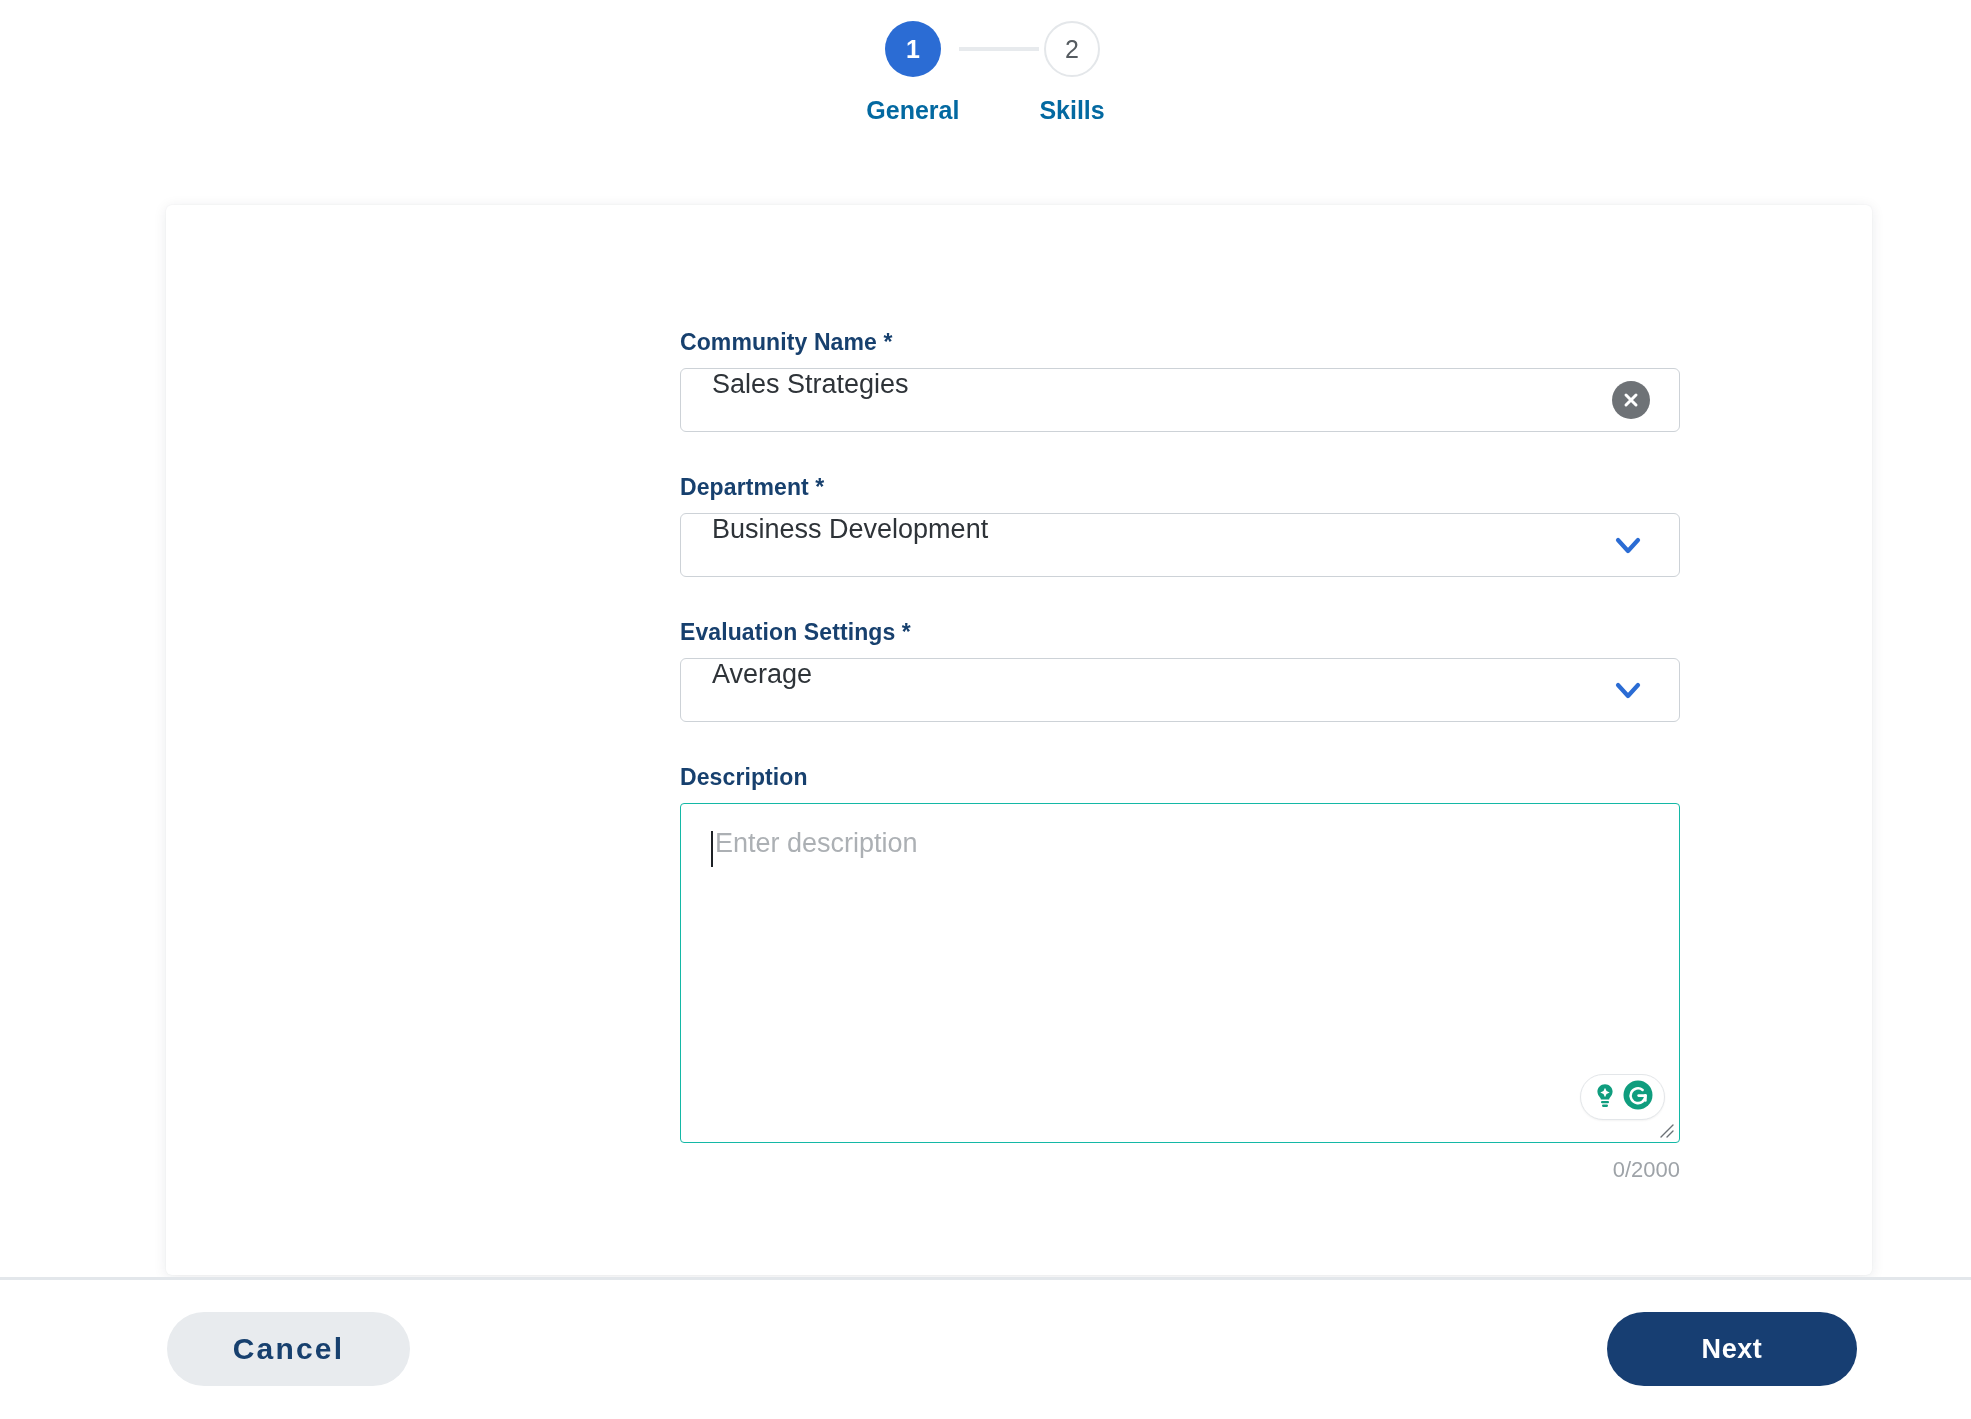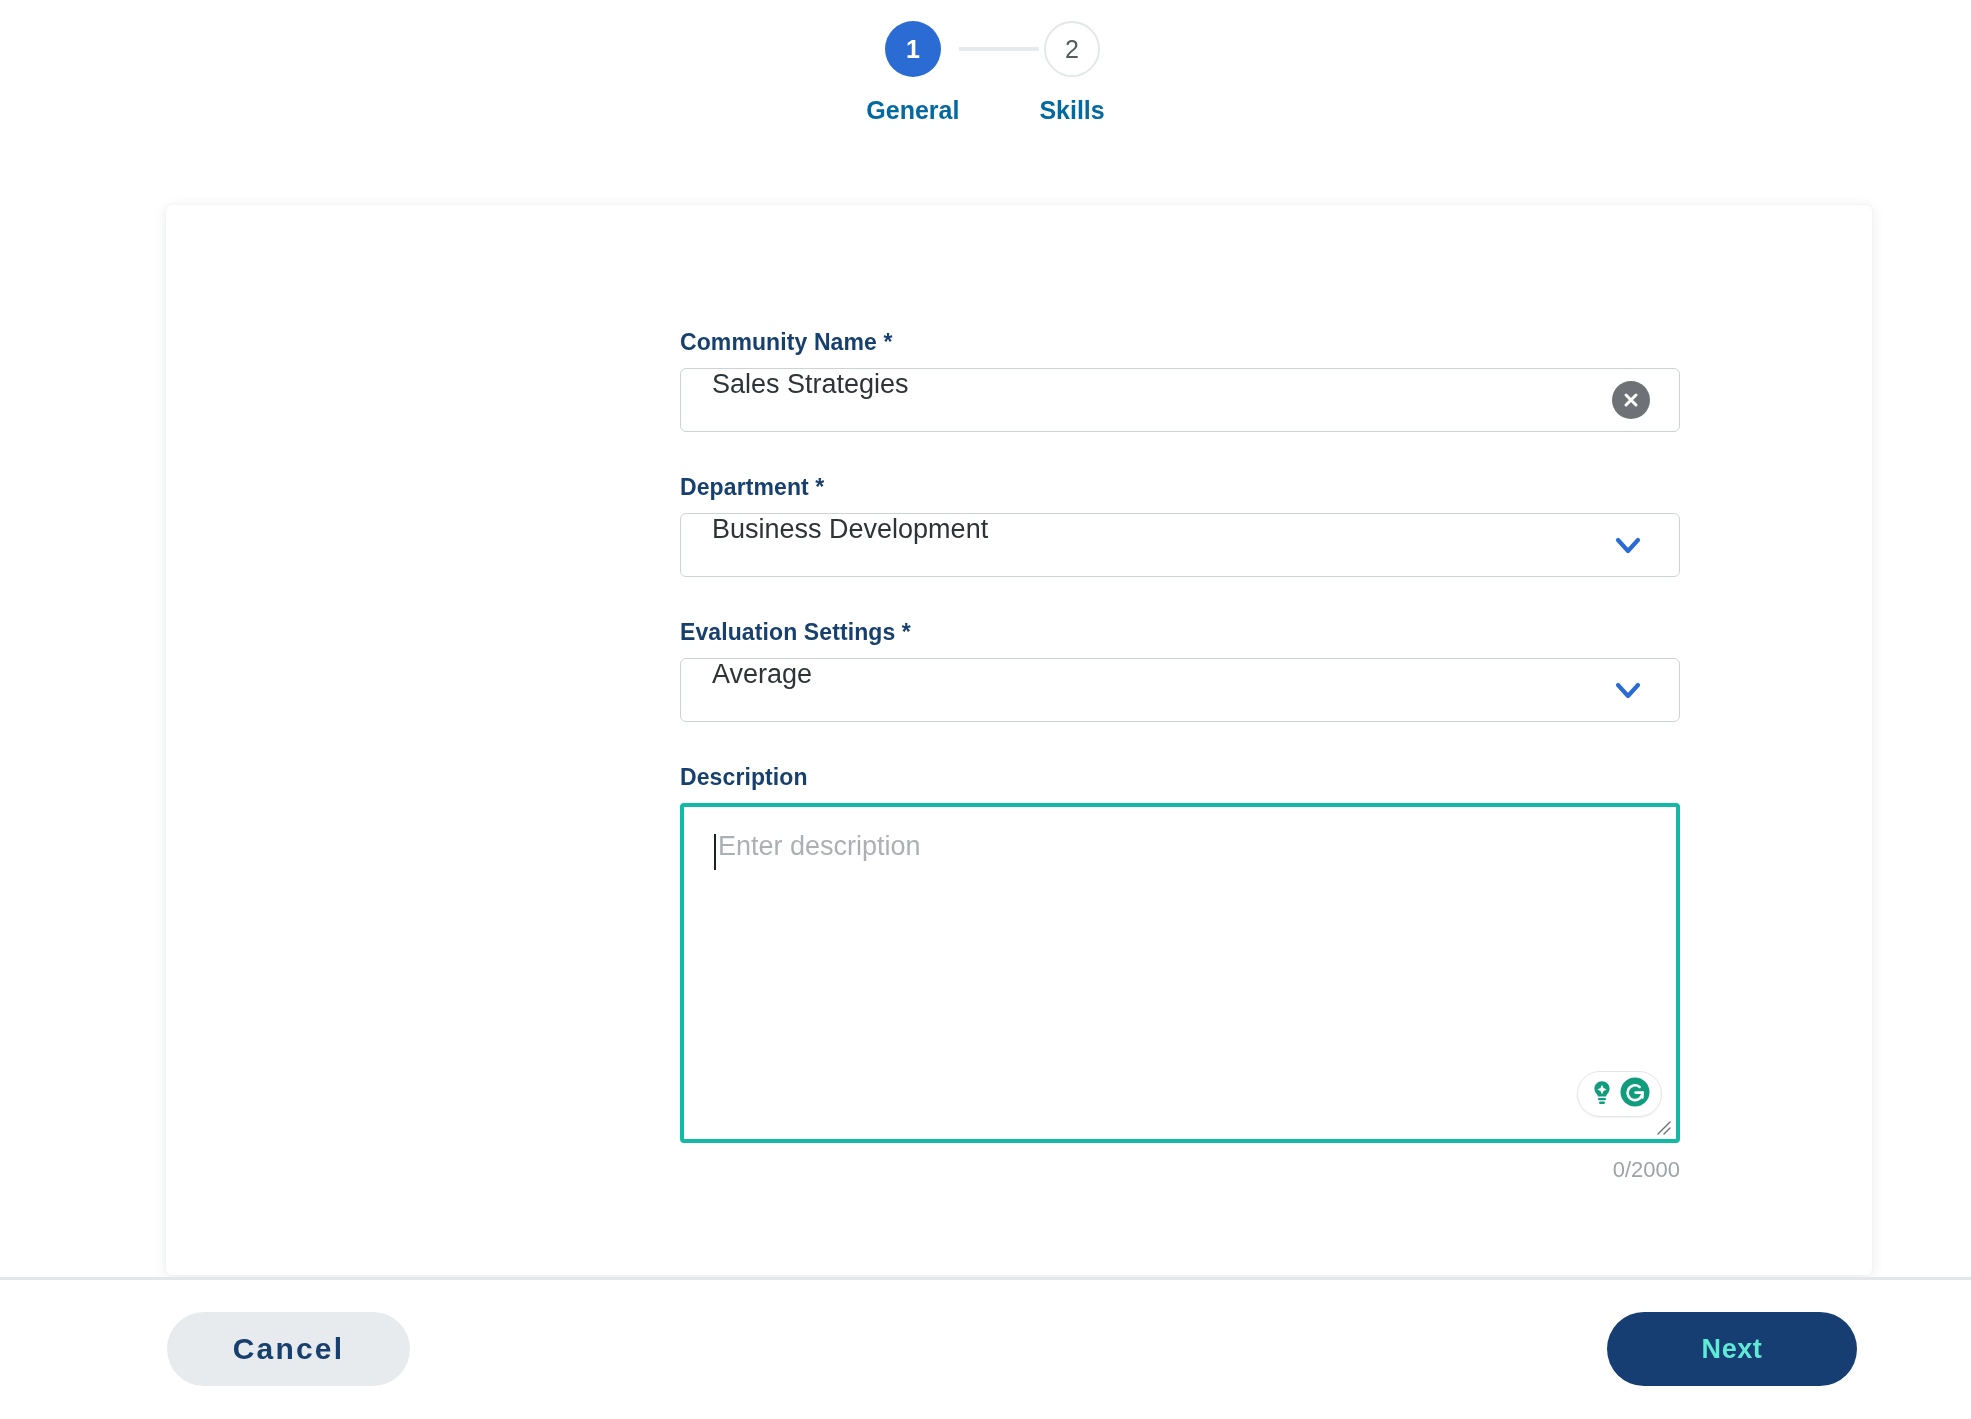--- a/index.html
+++ b/index.html
@@ -67,21 +67,21 @@
   }
   .chev{
     position:absolute; right:30px; top:50%; transform:translateY(-50%);
     width:42px; height:42px; display:flex; align-items:center; justify-content:center;
   }
 
   
   .ta-wrap{ position:relative; }
   .textarea{
     width:1000px; height:340px;
-    border:4px solid #14b8a6; border-radius:4px; background:#fff;
+    border:1px solid #14b8a6; border-radius:4px; background:#fff;
     position:relative; overflow:hidden;
   }
   .ta-caret{
     position:absolute; left:30px; top:27px; width:2px; height:36px; background:#1d2125;
   }
   .ta-placeholder{
     position:absolute; left:34px; top:24px;
     font-size:27px; color:#acb0b4;
   }
   .gram{
@@ -108,21 +108,21 @@
     position:absolute; top:32px;
     height:74px; border-radius:37px; border:none;
     display:flex; align-items:center; justify-content:center;
     font-family:"Liberation Sans", sans-serif; cursor:pointer;
   }
   .btn-cancel{
     left:167px; width:243px; background:#e8ebee; color:#17406e;
     font-size:30px; font-weight:700; letter-spacing:2.2px;
   }
   .btn-next{
-    left:1607px; width:250px; background:#173e72; color:#5eead4;
+    left:1607px; width:250px; background:#173e72; color:#ffffff;
     font-size:27px; font-weight:700; letter-spacing:0.6px;text-align:right;
   }
 </style>
 </head>
 <body>
 
 <div class="stepper-wrap">
   <div class="stepper">
 
     <div class="step">

